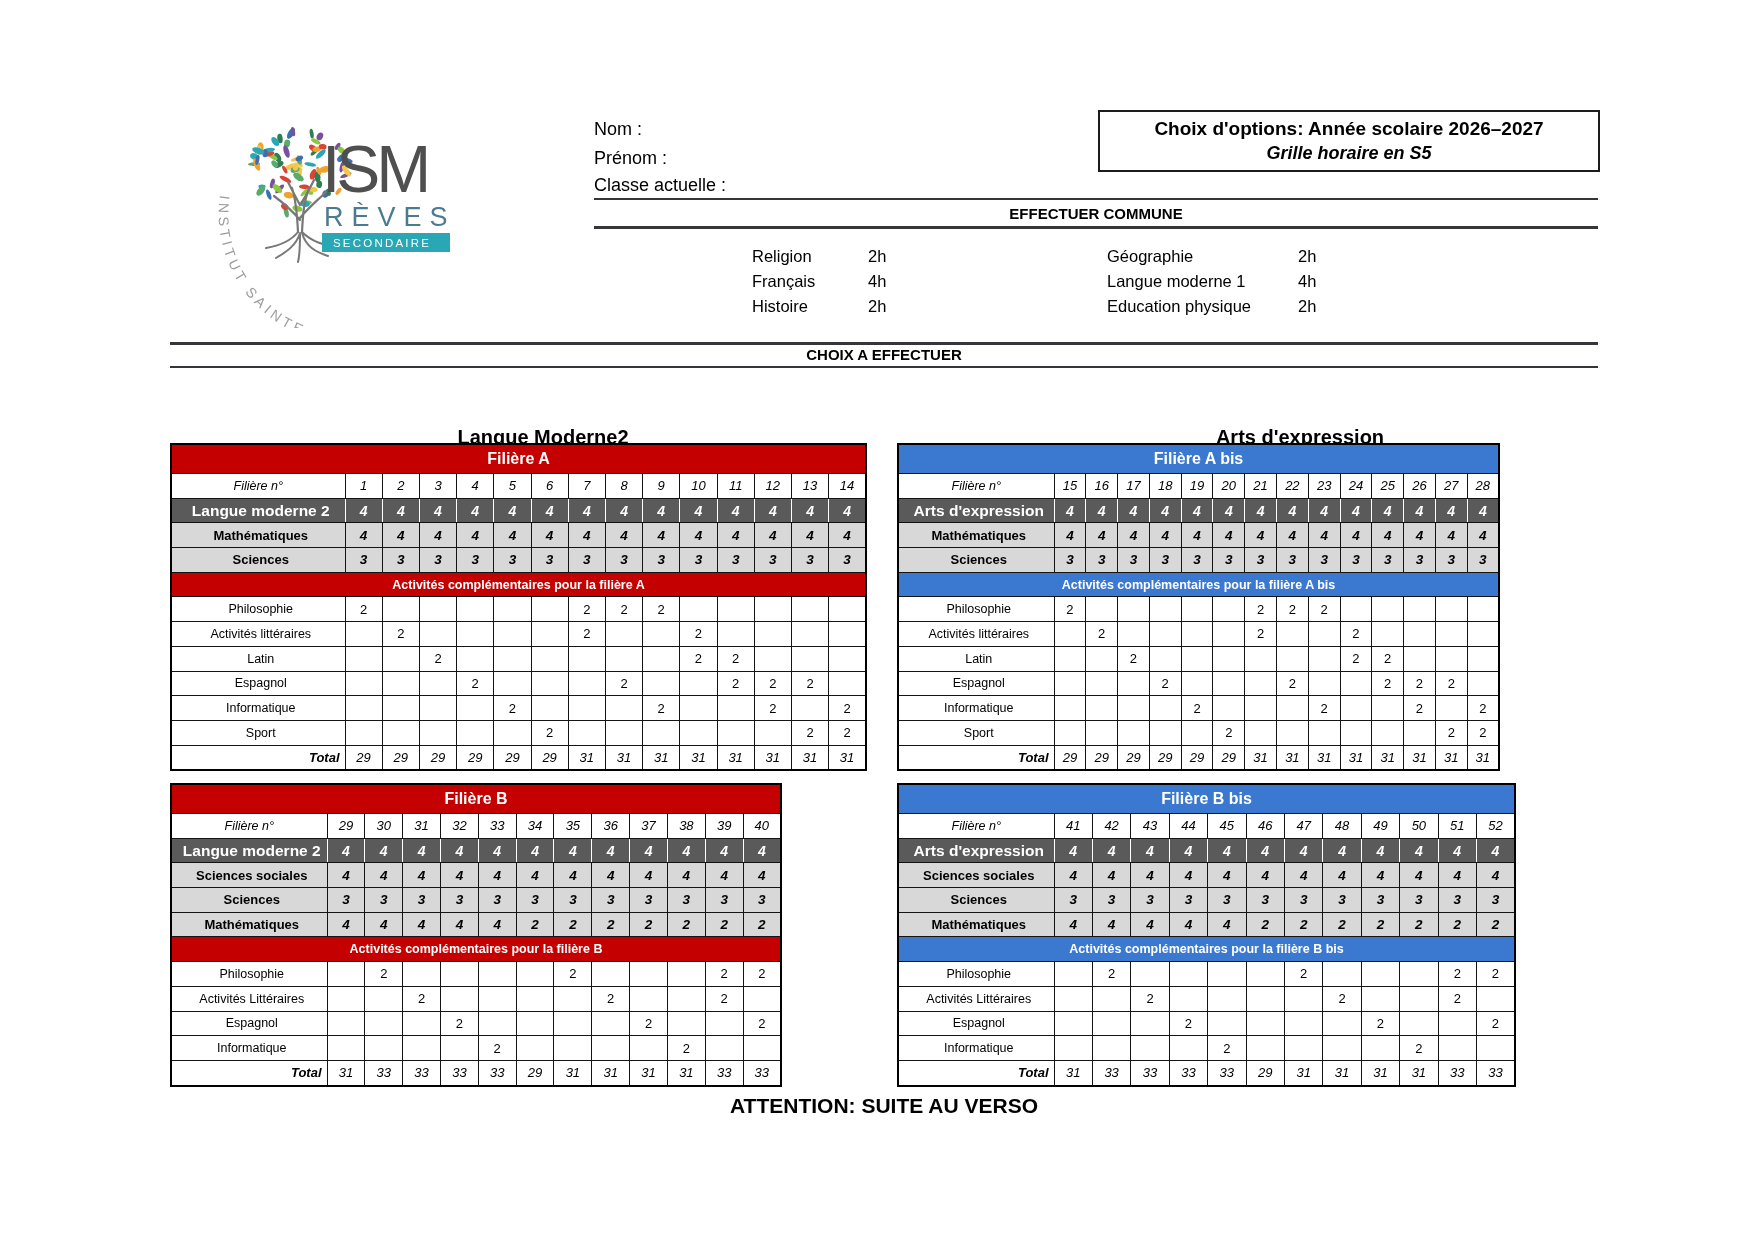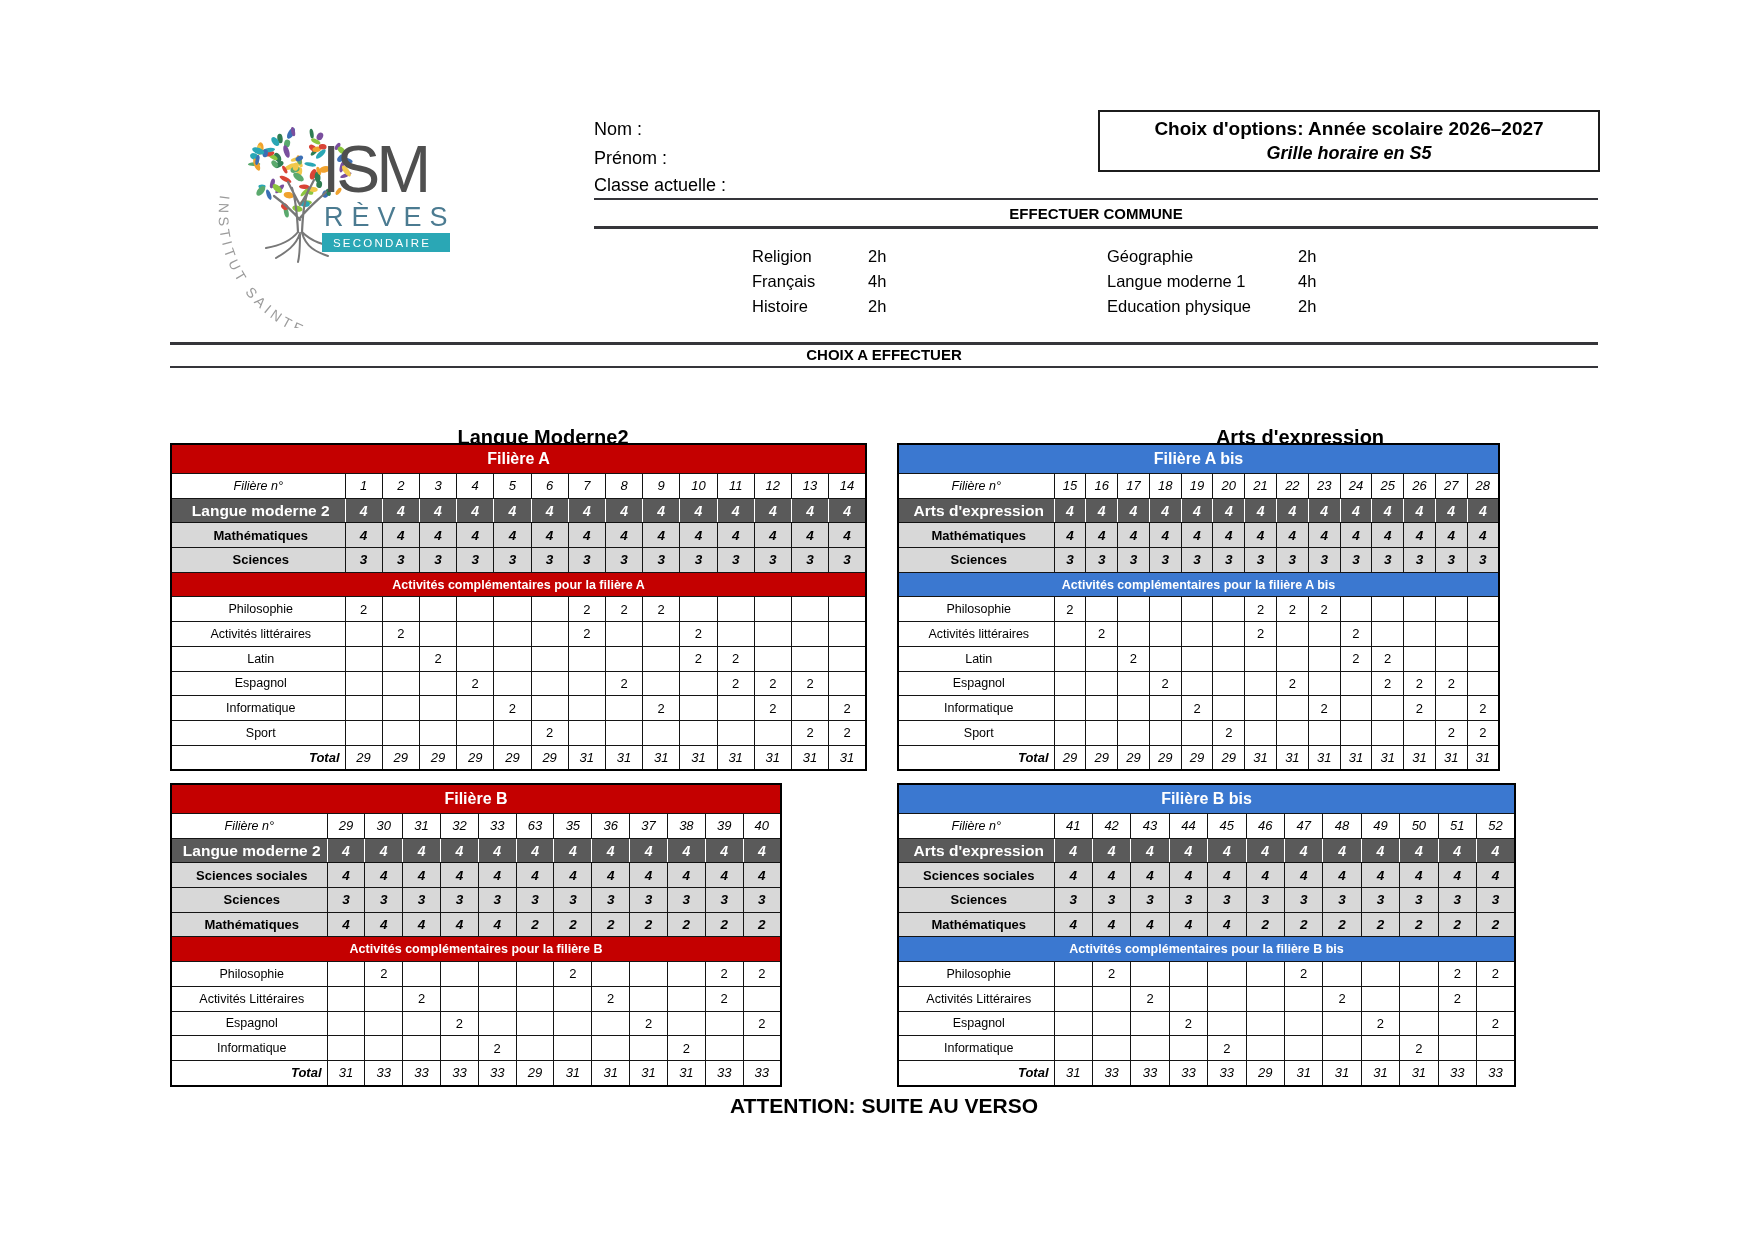--- a/index.html
+++ b/index.html
@@ -650,21 +650,21 @@
         <tr class="hdr">
           <td colspan="13">Filière B</td>
         </tr>
         <tr class="num">
           <td class="label">Filière n°</td>
           <td>29</td>
           <td>30</td>
           <td>31</td>
           <td>32</td>
           <td>33</td>
-          <td>63</td>
+          <td>34</td>
           <td>35</td>
           <td>36</td>
           <td>37</td>
           <td>38</td>
           <td>39</td>
           <td>40</td>
         </tr>
         <tr class="dark">
           <td class="label">Langue moderne 2</td>
           <td>4</td>

